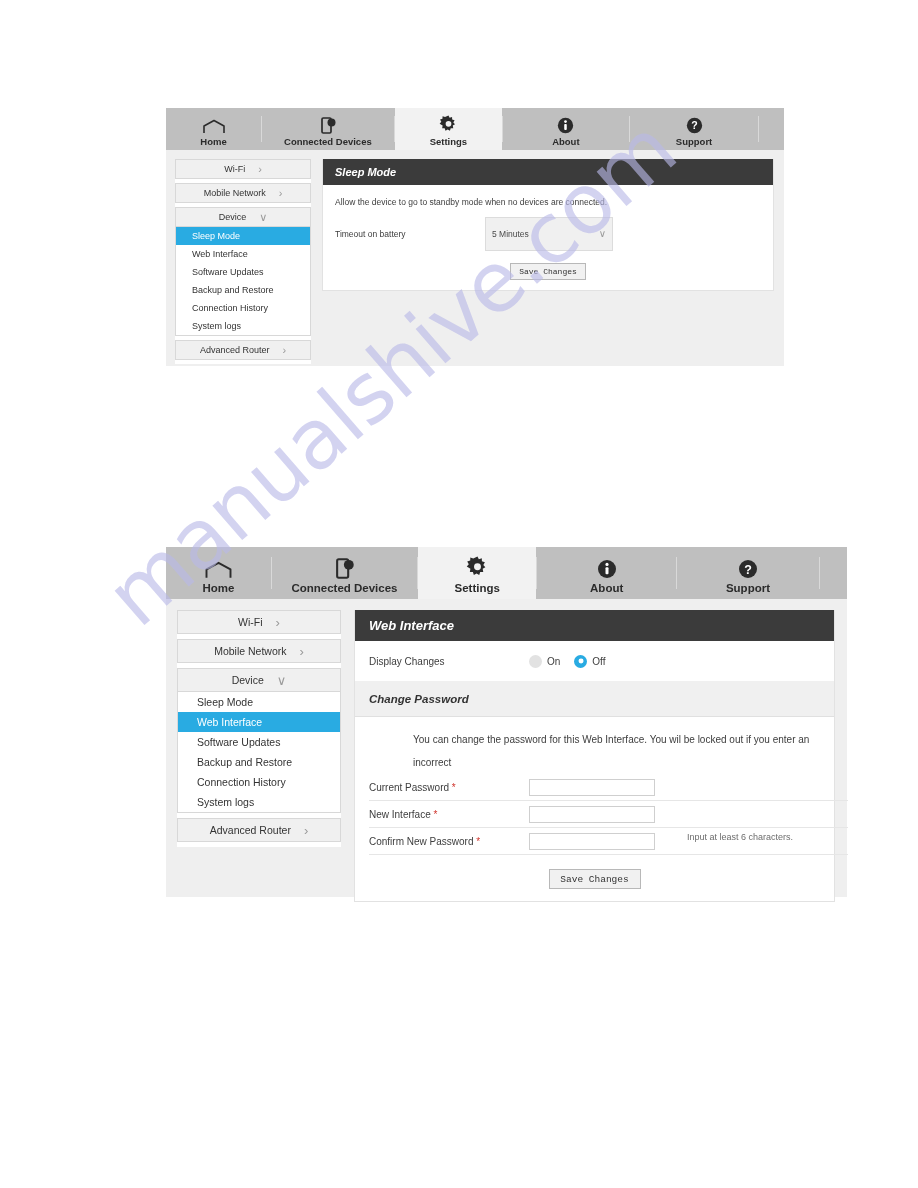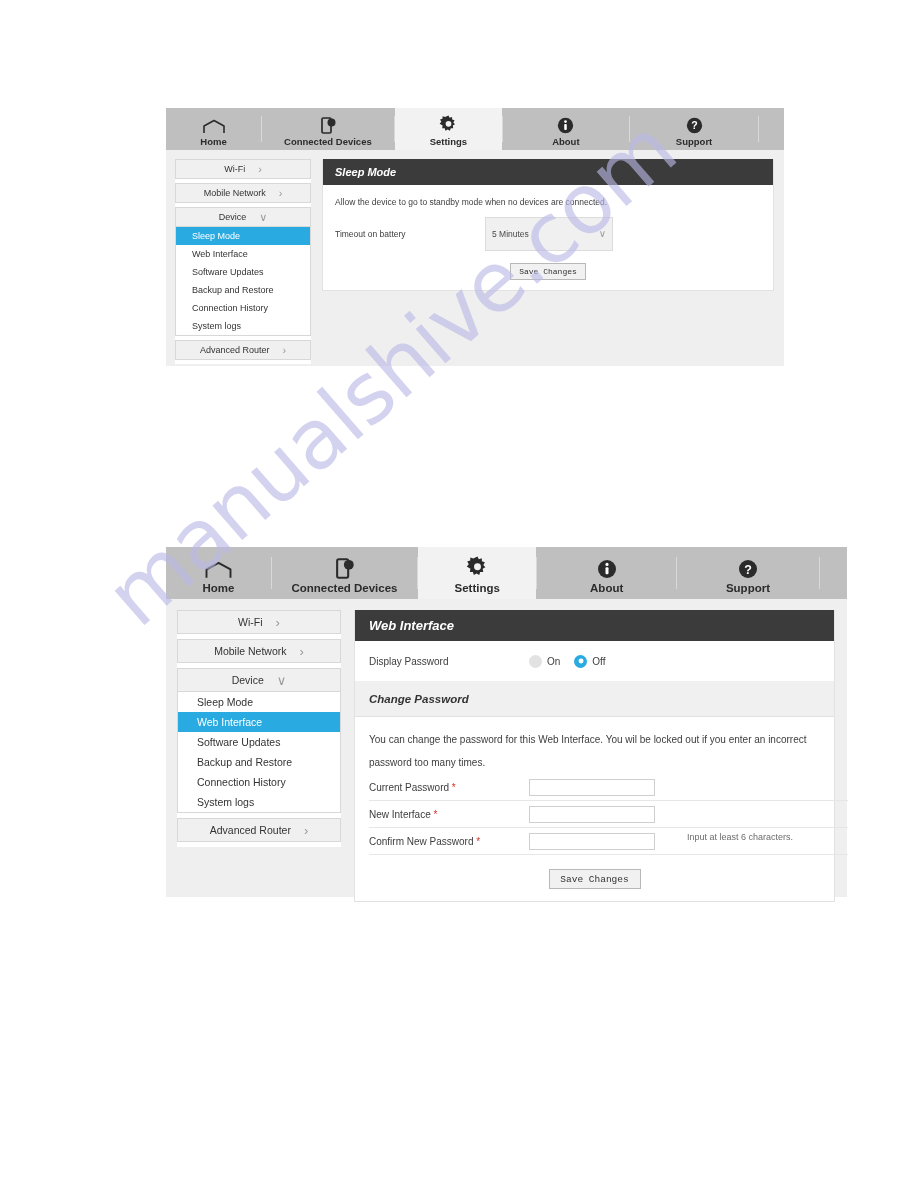--- a/index.html
+++ b/index.html
@@ -274,21 +274,21 @@
   #panel2 .nav-sep { height: 32px; }
   #panel2 .panel-body { padding: 11px 12px 0 11px; height: 298px; }
   #panel2 .sidebar { width: 164px; }
   #panel2 .side-group { height: 24px; padding: 0 9px; font-size: 10.5px; margin-bottom: 5px; }
   #panel2 .side-group .chev { font-size: 13px; }
   #panel2 .side-sub-wrap { margin-top: -5px; margin-bottom: 5px; }
   #panel2 .side-sub { height: 20px; padding-left: 19px; font-size: 10.5px; }
   #panel2 .content { margin-left: 13px; }
   #panel2 .card-header { height: 31px; padding-left: 14px; font-size: 13px; }
   #panel2 .sub-header { height: 36px; padding-left: 14px; font-size: 11.5px; }
-  #panel2 .desc { padding: 11px 0 0 14px; font-size: 10px; line-height: 2.3; }
+  #panel2 .desc { padding: 11px 0 0 14px; font-size: 10px; line-height: 2.3; margin-left: 44px; }
   #panel2 .form-row { padding: 0 14px; height: 26px; }
   #panel2 .form-label { font-size: 10px; width: 160px; }
   #panel2 .text-input { width: 126px; height: 17px; }
   #panel2 .hint { font-size: 9px; margin-left: 32px; }
   #panel2 .btn-row { padding: 14px 14px 12px 14px; }
   #panel2 .btn-save { width: 92px; height: 20px; font-size: 9.5px; }
   #panel2 .display-row { padding: 0 14px; height: 40px; display: flex; align-items: center; }
   #panel2 .radio-dot { width: 13px; height: 13px; }
   #panel2 .radio-label { font-size: 10px; margin-left: 5px; margin-right: 14px; }
   #panel2 .row-sep { margin: 0 14px; }
@@ -500,38 +500,37 @@
       <div class="side-group">
         <span>Advanced Router</span>
         <span class="chev">›</span>
       </div>
     </div>
 
     <div class="content">
       <div class="card-header">Web Interface</div>
 
       <div class="display-row">
-        <span class="form-label">Display Password</span>
+        <span class="form-label">Display Changes</span>
         <div class="radio-group">
           <div class="radio-item">
             <span class="radio-dot"></span>
             <span class="radio-label">On</span>
           </div>
           <div class="radio-item">
             <span class="radio-dot on"></span>
             <span class="radio-label">Off</span>
           </div>
         </div>
       </div>
 
       <div class="sub-header">Change Password</div>
 
       <div class="desc">
         <div>You can change the password for this Web Interface. You wil be locked out if you enter an incorrect</div>
-        <div>password too many times.</div>
       </div>
 
       <div class="form-row">
         <span class="form-label">
           <span>Current Password</span>
           <span class="req">*</span>
         </span>
         <input class="text-input" type="password" value="" style="">
       </div>
       <div class="divider row-sep"></div>

